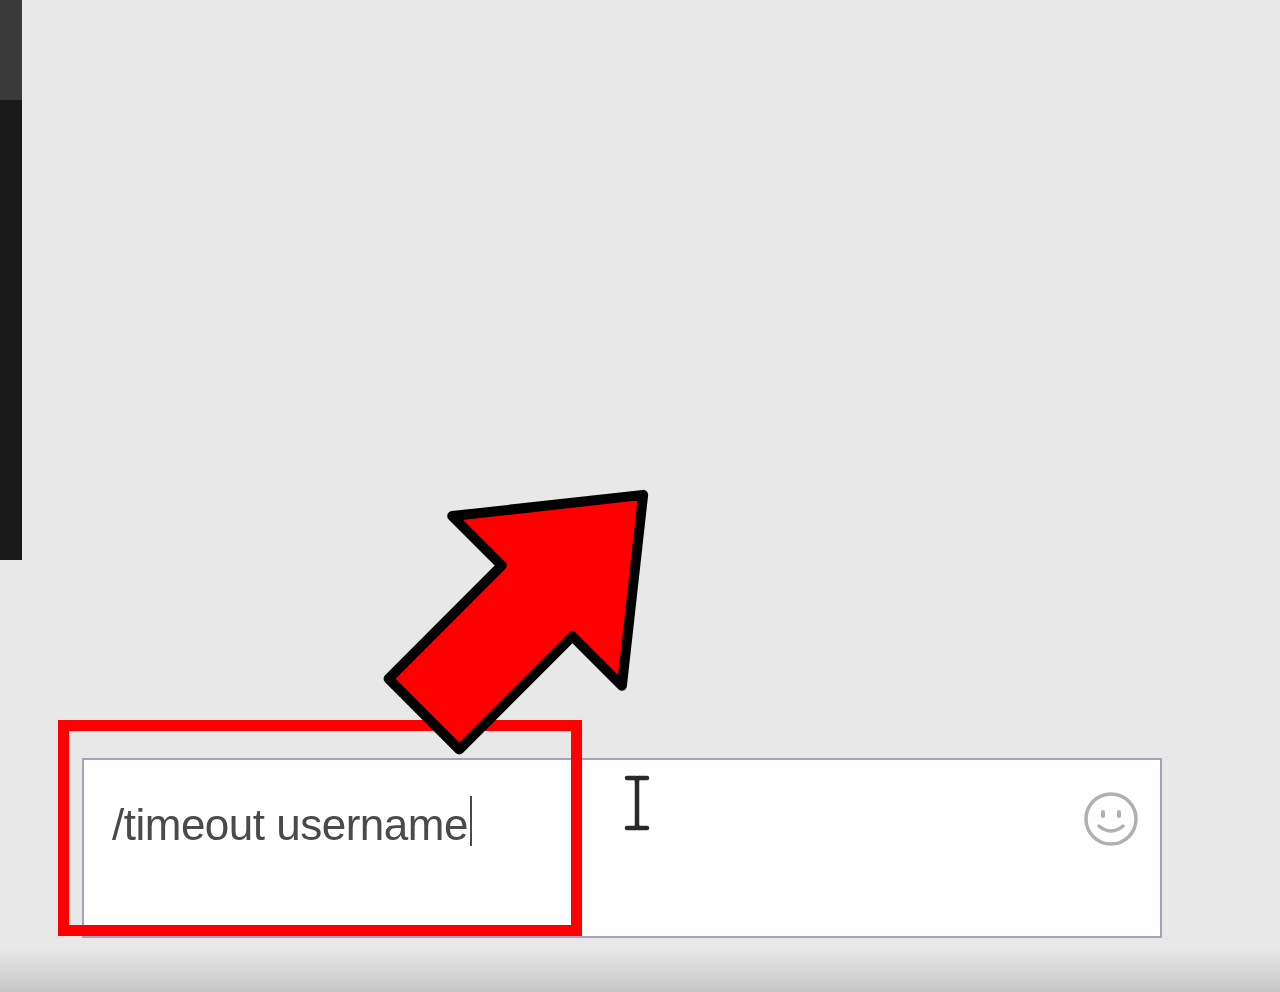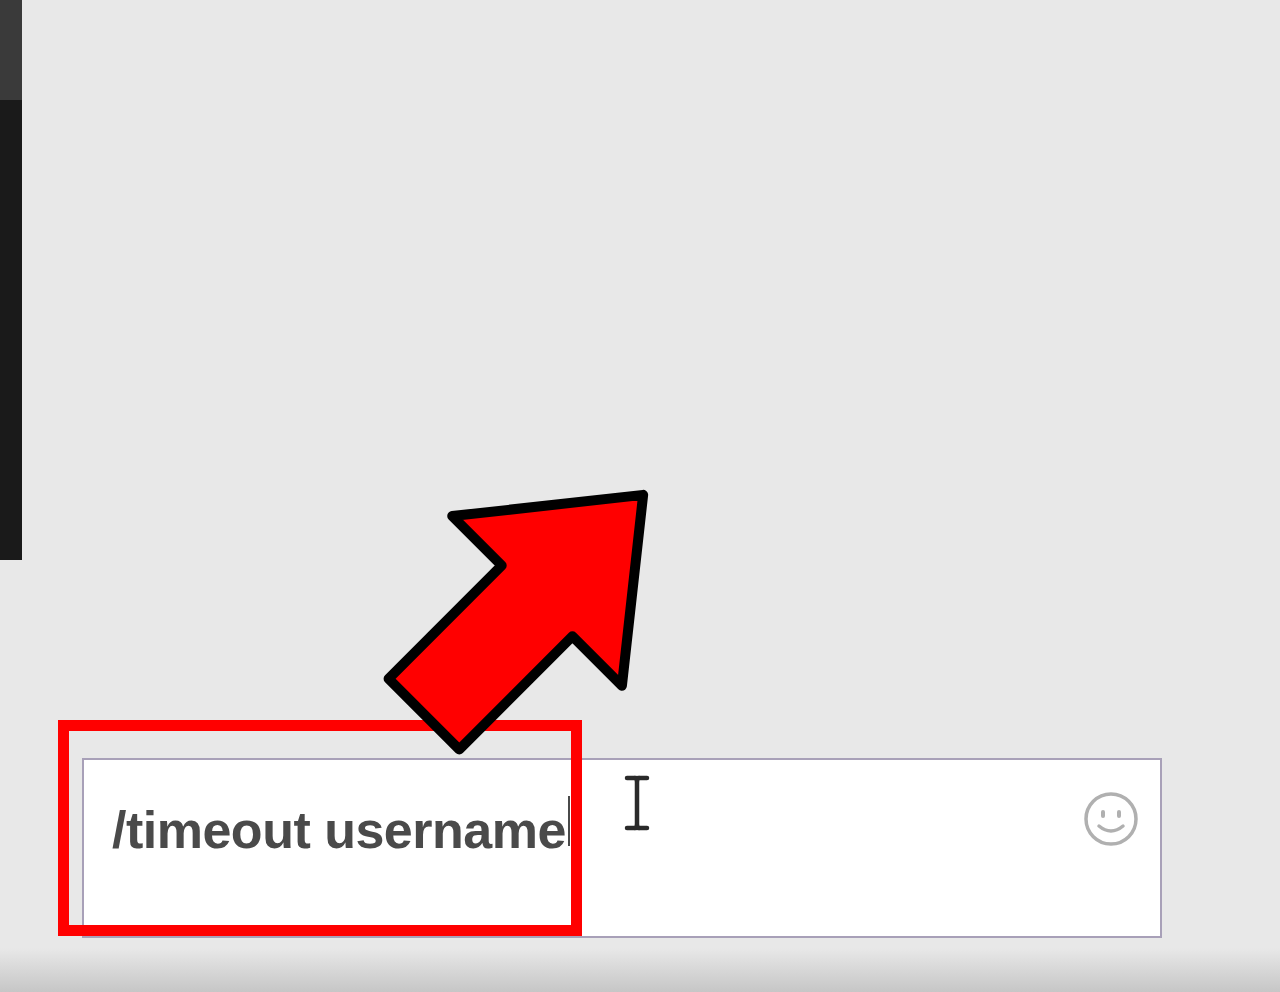--- a/index.html
+++ b/index.html
@@ -37,23 +37,23 @@
       top: 758px;
       width: 1080px;
       height: 180px;
       background: #ffffff;
       border: 2px solid #a8a0b8;
       display: flex;
       align-items: flex-start;
       padding: 40px 20px 20px 28px;
     }
     .chat-input-text {
-      font-size: 52px;
+      font-size: 44px;
       color: #4a4a4a;
-      font-weight: 700;
+      font-weight: 400;
       letter-spacing: -0.5px;
       position: relative;
       white-space: nowrap;
     }
     .text-cursor {
       display: inline-block;
       width: 2px;
       height: 50px;
       background: #4a4a4a;
       vertical-align: middle;

